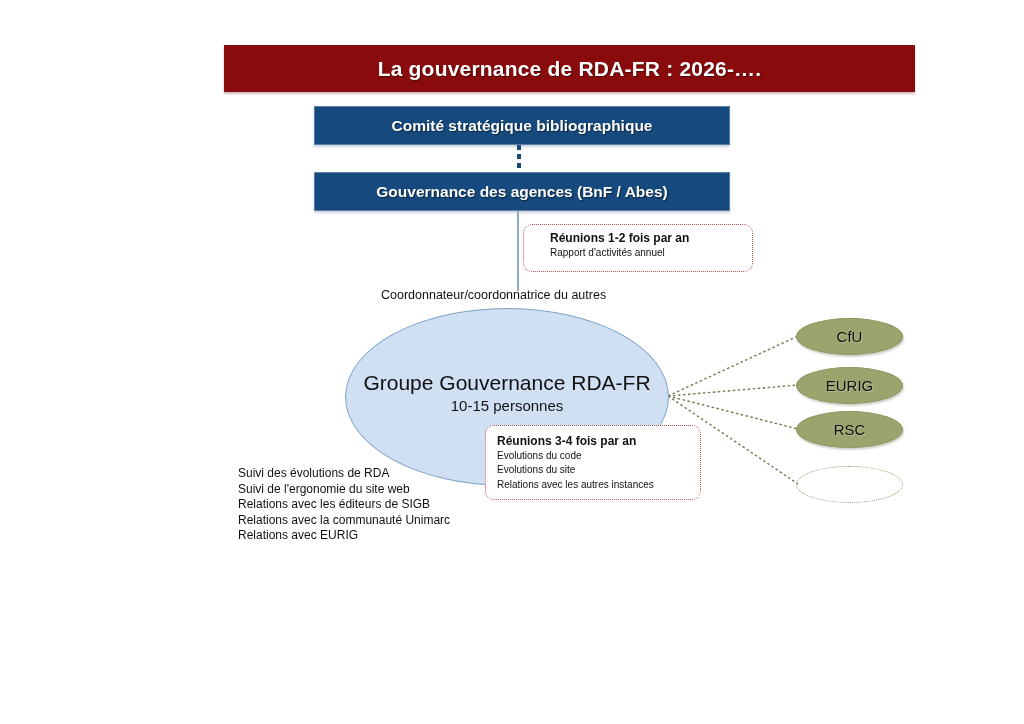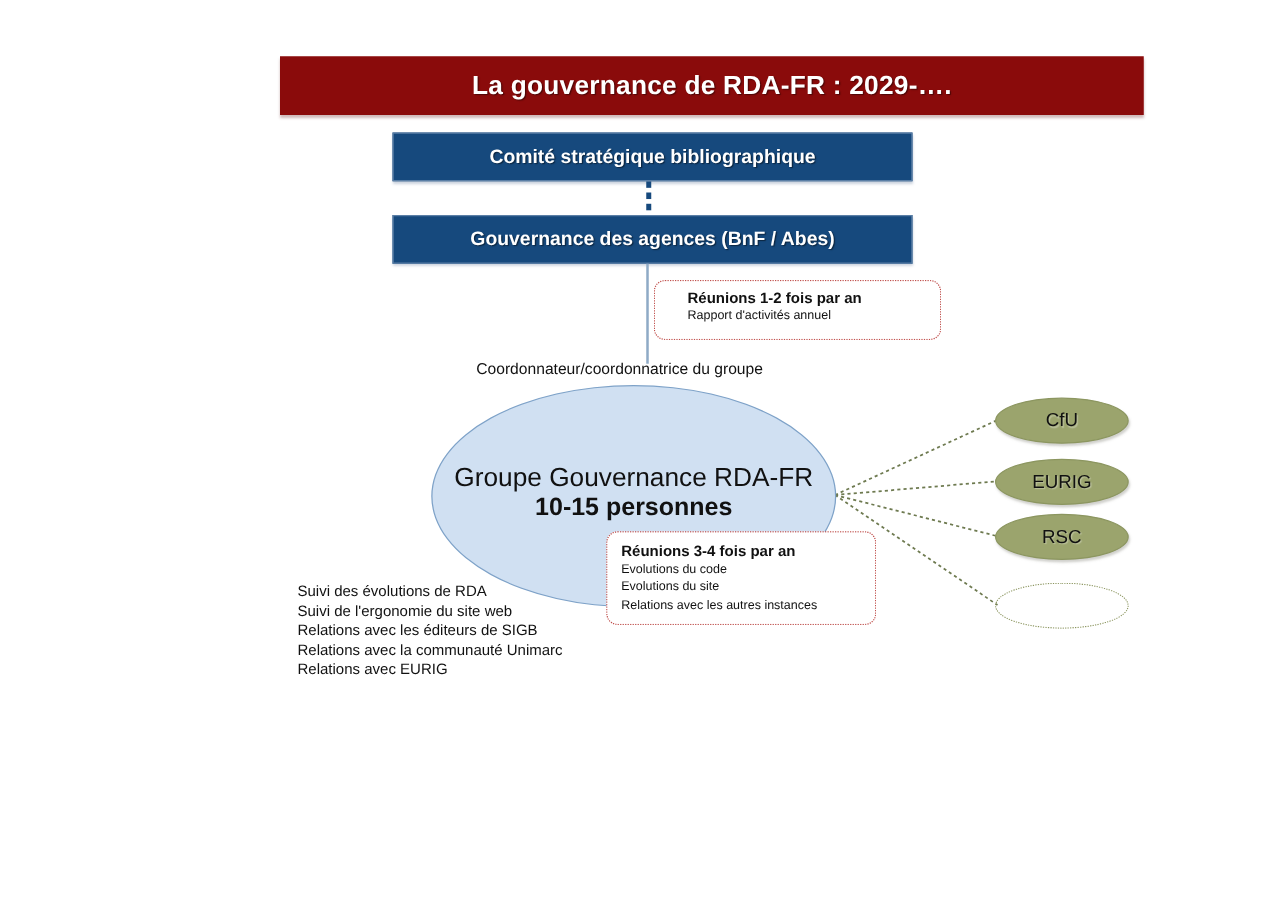--- a/index.html
+++ b/index.html
@@ -156,22 +156,22 @@
     text-align: center;
     z-index: 5;
   }
   #main-ellipse-text .l1 {
     font-size: 21px;
     color: #111111;
     line-height: 26px;
     white-space: nowrap;
   }
   #main-ellipse-text .l2 {
-    font-size: 20px;
-    font-weight: bold;
+    font-size: 15px;
+    font-weight: normal;
     color: #111111;
     line-height: 20px;
   }
 
   
   #missions {
     position: absolute;
     left: 238px;
     top: 466px;
     z-index: 6;
@@ -232,41 +232,41 @@
     height: 724px;
     pointer-events: none;
   }
 </style>
 </head>
 <body>
 
 <div id="slide">
 
   <div class="title-banner">
-    <span class="txt">La gouvernance de RDA-FR : 2029-….</span>
+    <span class="txt">La gouvernance de RDA-FR : 2026-….</span>
   </div>
 
   <div id="box-comite" class="blue-box">
     <span class="txt">Comité stratégique bibliographique</span>
   </div>
 
   <div class="vline-dashed"></div>
 
   <div id="box-directions" class="blue-box">
     <span class="txt">Gouvernance des agences (BnF / Abes)</span>
   </div>
 
   <div class="vline-solid"></div>
 
   <div id="callout-top" class="callout">
     <div class="line head">Réunions 1-2 fois par an</div>
     <div class="line">Rapport d'activités annuel</div>
   </div>
 
-  <div id="coordinator-label">Coordonnateur/coordonnatrice du groupe</div>
+  <div id="coordinator-label">Coordonnateur/coordonnatrice du autres</div>
 
   <svg id="fan" viewBox="0 0 1024 724">
     <g stroke="#6E7A50" stroke-width="1.4" stroke-dasharray="2.5,2.5" fill="none">
       <line x1="668" y1="396" x2="798" y2="336"></line>
       <line x1="668" y1="396" x2="798" y2="385"></line>
       <line x1="668" y1="396" x2="798" y2="429"></line>
       <line x1="668" y1="396" x2="798" y2="484"></line>
     </g>
   </svg>
 

